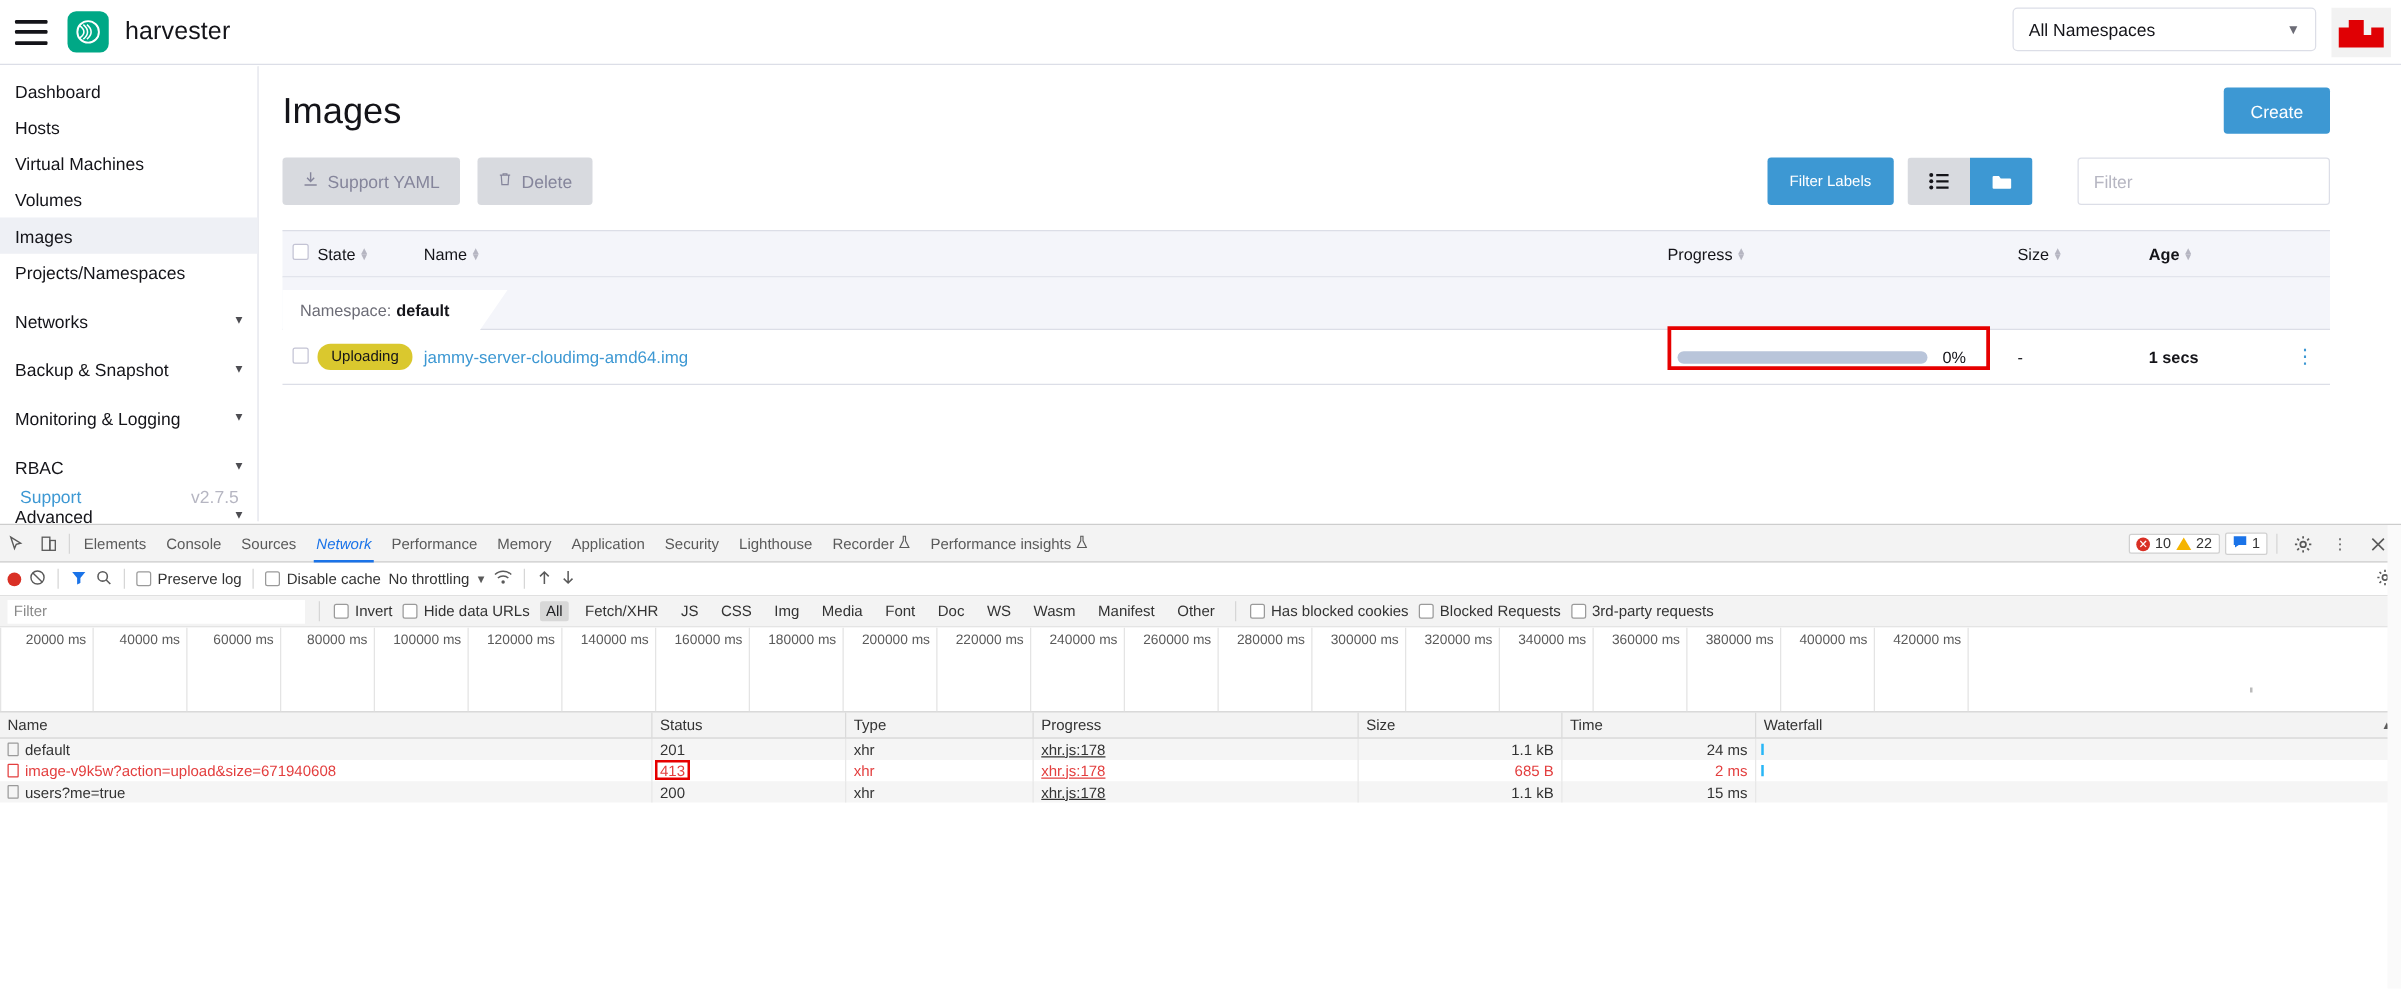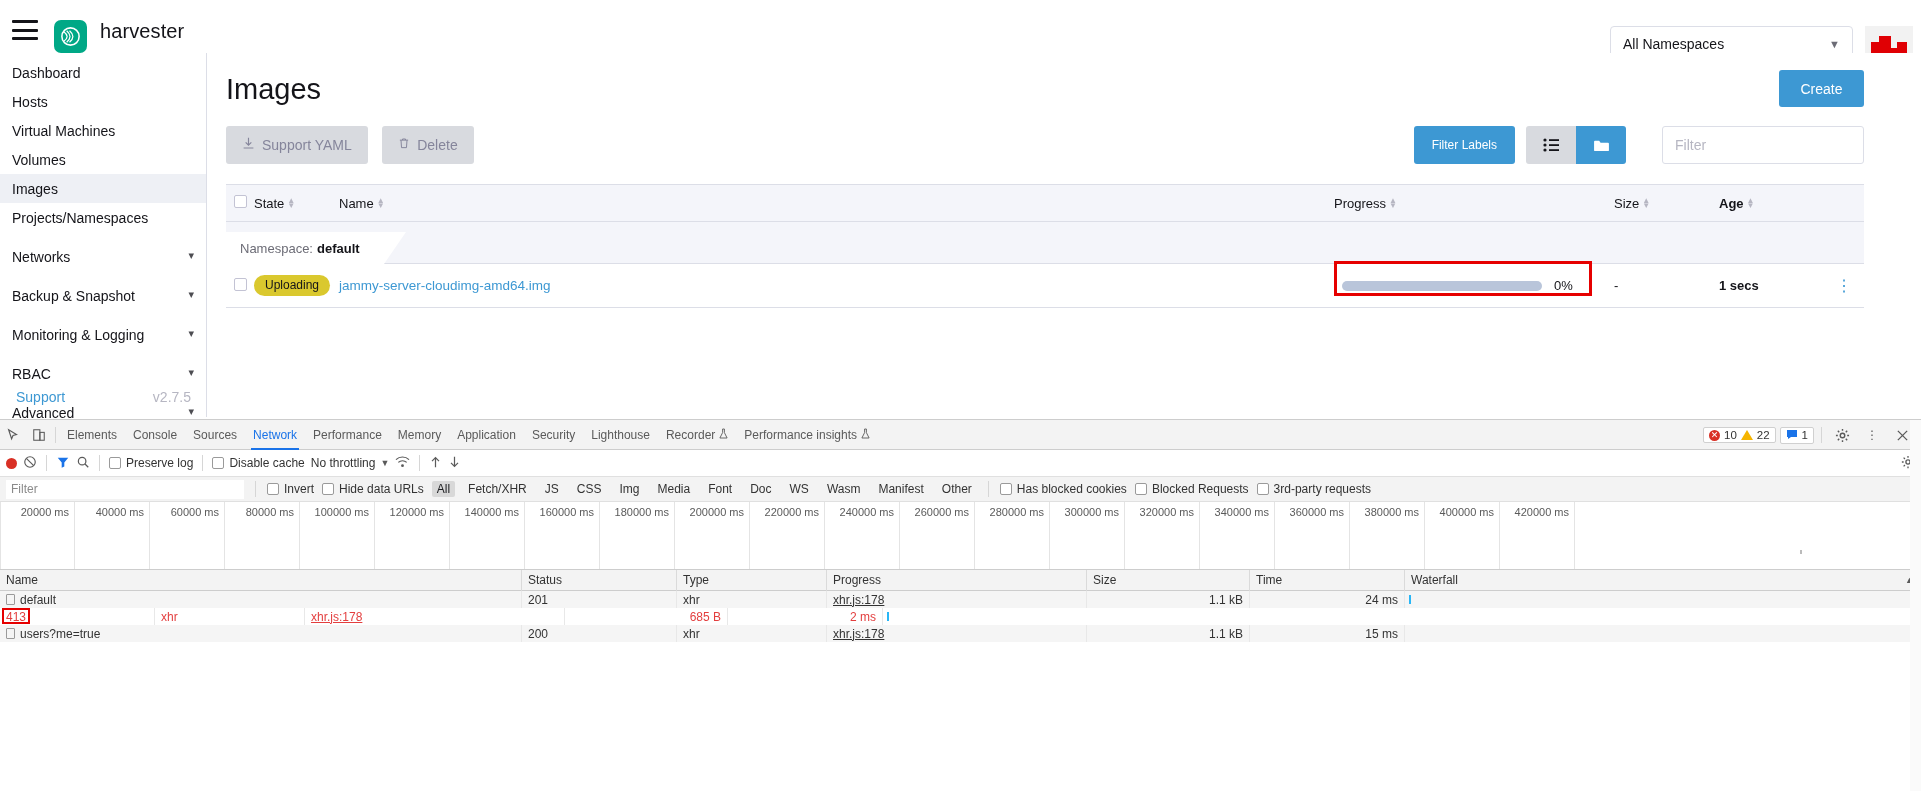--- a/index.html
+++ b/index.html
@@ -11,21 +11,21 @@
     background: #fff;
     font-family: "Liberation Sans", sans-serif;
     -webkit-font-smoothing: antialiased;
   }
   .app { position: relative; width: 1921px; height: 791px; }
 
   
   .top-header {
     position: absolute; top: 0; left: 0; width: 1921px; height: 52px;
     background: #fff; border-bottom: 1px solid #dcdee7;
-    display: flex;  margin-top: 20px;
+    display: flex; align-items: center;
   }
   .hamburger { width: 26px; height: 20px; margin-left: 12px; margin-right: 16px;
     display: flex; flex-direction: column; justify-content: space-between; cursor: pointer; }
   .hamburger span { display: block; height: 3px; background: #141419; border-radius: 1px; width: 100%; }
   .brand-logo {
     width: 33px; height: 33px; border-radius: 7px; background: #00a886;
     display: flex; align-items: center; justify-content: center; color: #fff;
     flex: 0 0 auto;
   }
   .brand-name { font-size: 20px; color: #141419; margin-left: 13px; letter-spacing: .1px; }
@@ -153,21 +153,21 @@
     position: absolute; left: 0; top: 419px; width: 1921px; height: 372px;
     background: #fff; border-top: 1px solid #cdcdcd;
     font-family: "Liberation Sans", sans-serif;
   }
   .dt-tabbar {
     height: 30px; display: flex; align-items: center; background: #f3f3f3;
     border-bottom: 1px solid #cdcdcd; font-size: 12px; color: #5a5a5a; position: relative;
   }
   .dt-icon-btn { width: 26px; height: 26px; display: flex; align-items: center; justify-content: center; cursor: pointer; }
   .dt-tab { padding: 0 8px; height: 30px; display: flex; align-items: center; cursor: pointer; gap: 4px; position: relative; }
-  .dt-tab.sel { color: #1a73e8; }
+  .dt-tab.sel { color: #1a73e8; font-style: italic; }
   .dt-tab.sel:after {
     content: ""; position: absolute; bottom: 0; left: 6px; right: 6px; height: 2px; background: #1a73e8;
   }
   .dt-right { position: absolute; right: 6px; top: 0; height: 30px; display: flex; align-items: center; gap: 4px; }
   .counter-box {
     display: flex; align-items: center; gap: 4px; font-size: 11.5px; color: #333;
     border: 1px solid #d0d0d0; border-radius: 2px; padding: 1px 5px; background: #fff;
   }
   .dot-err { width: 11px; height: 11px; border-radius: 50%; background: #d93025; color:#fff;
     font-size: 9px; display:flex; align-items:center; justify-content:center; }
@@ -712,20 +712,24 @@
         <span class="init-link">xhr.js:178</span>
       </div>
       <div class="n-size">1.1 kB</div>
       <div class="n-time">24 ms</div>
       <div class="n-wf">
           <span class="wf-bar"></span>
         </div>
     </div>
 
     <div class="net-row">
+      <div class="n-name err-red">
+        <span class="doc-ico red"></span>
+        <span>image-v9k5w?action=upload&amp;size=671940608</span>
+      </div>
       <div class="n-status err-red">
         <span>413</span>
         <span class="redbox-status"></span>
       </div>
       <div class="n-type err-red">xhr</div>
       <div class="n-init">
         <span class="init-link err-red">xhr.js:178</span>
       </div>
       <div class="n-size err-red">685 B</div>
       <div class="n-time err-red">2 ms</div>

